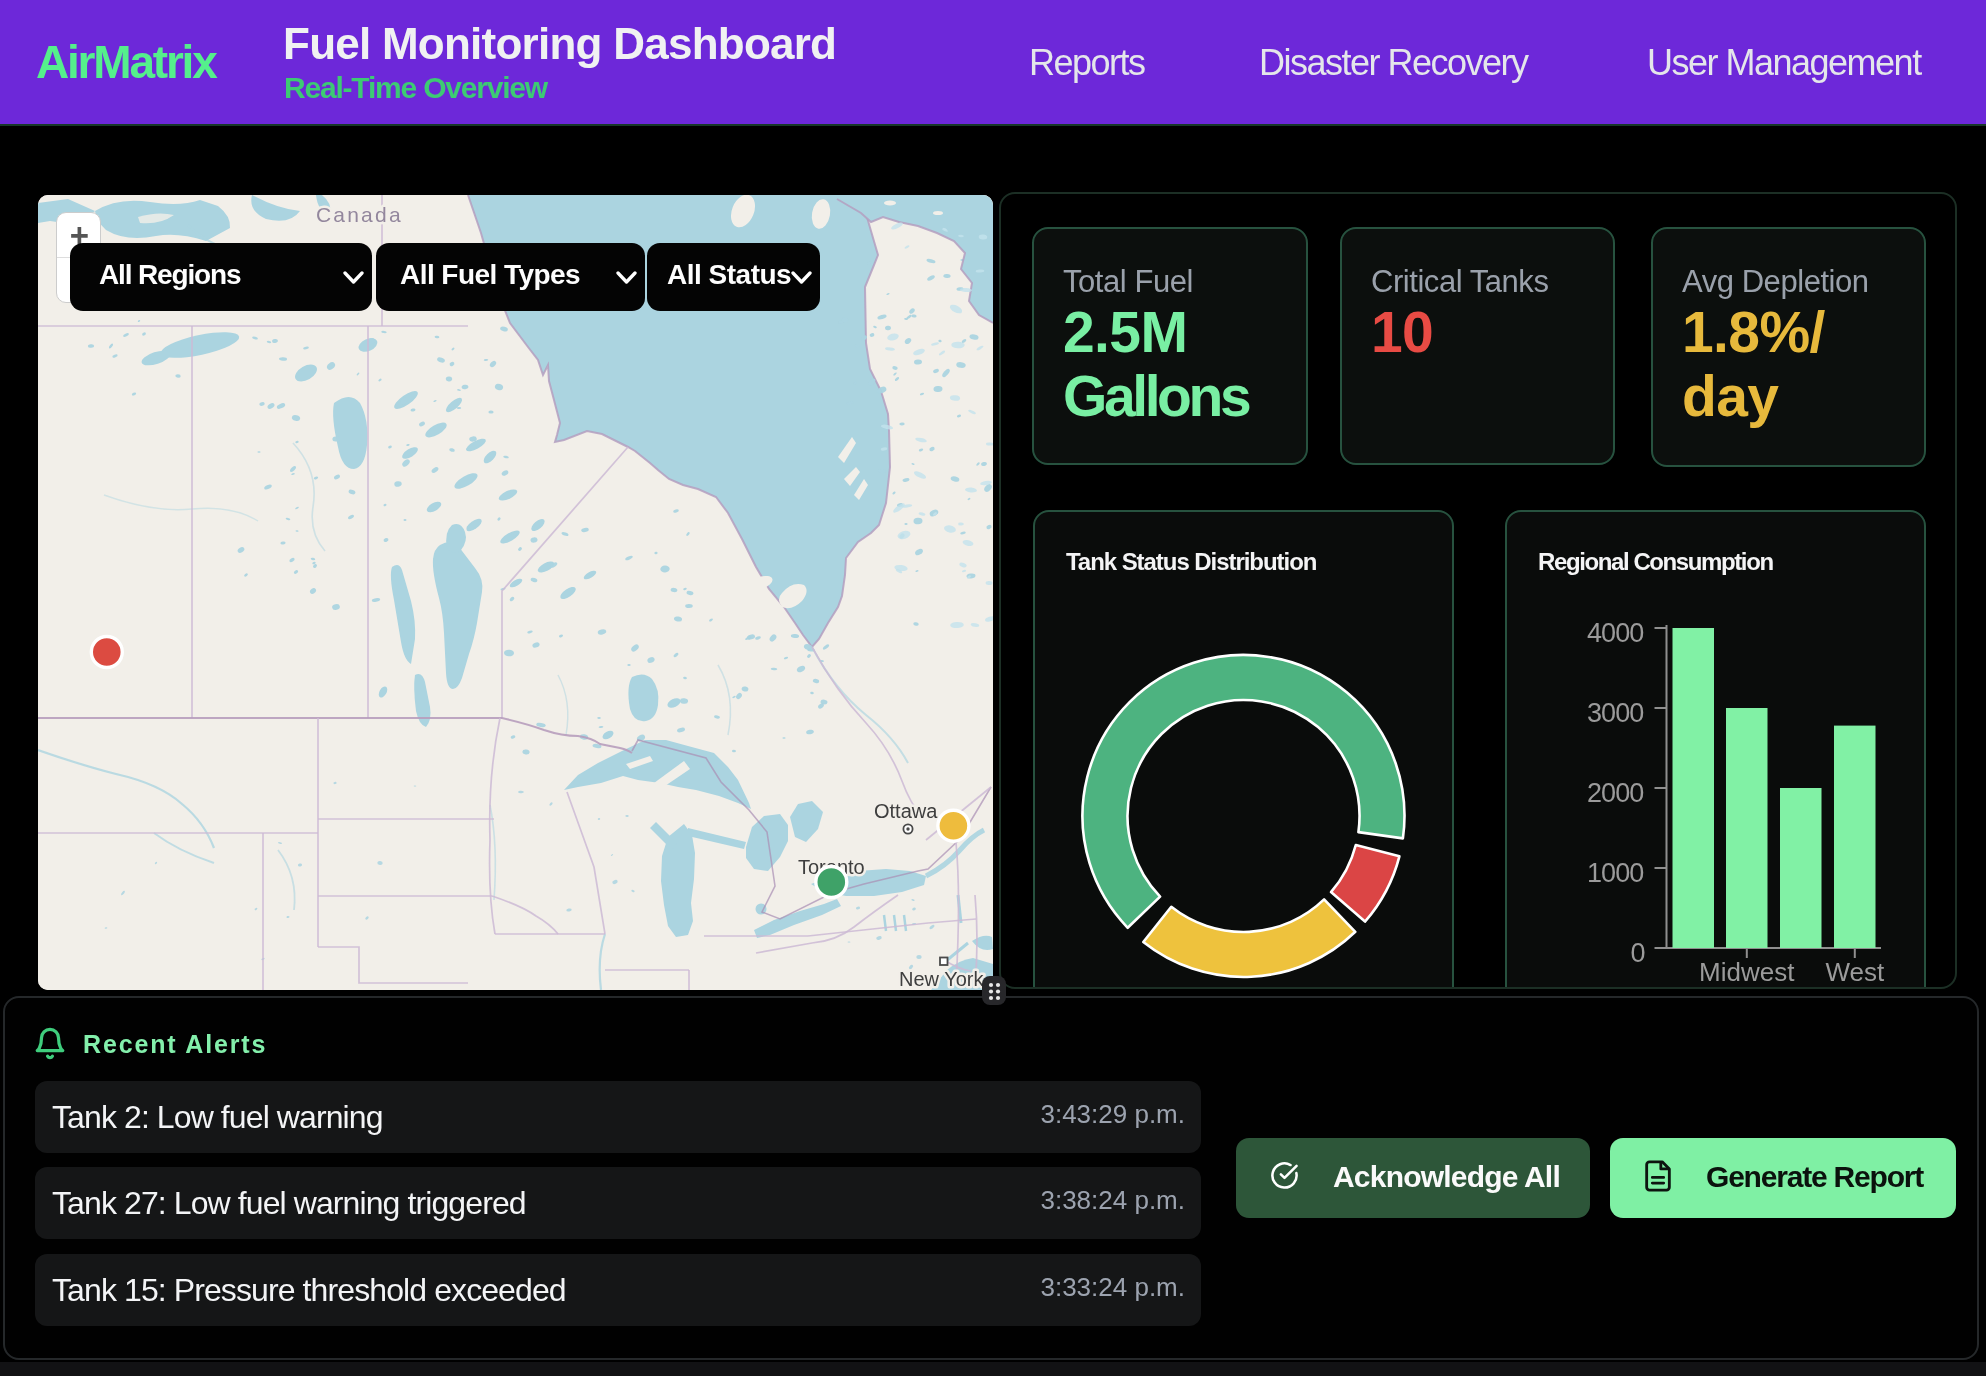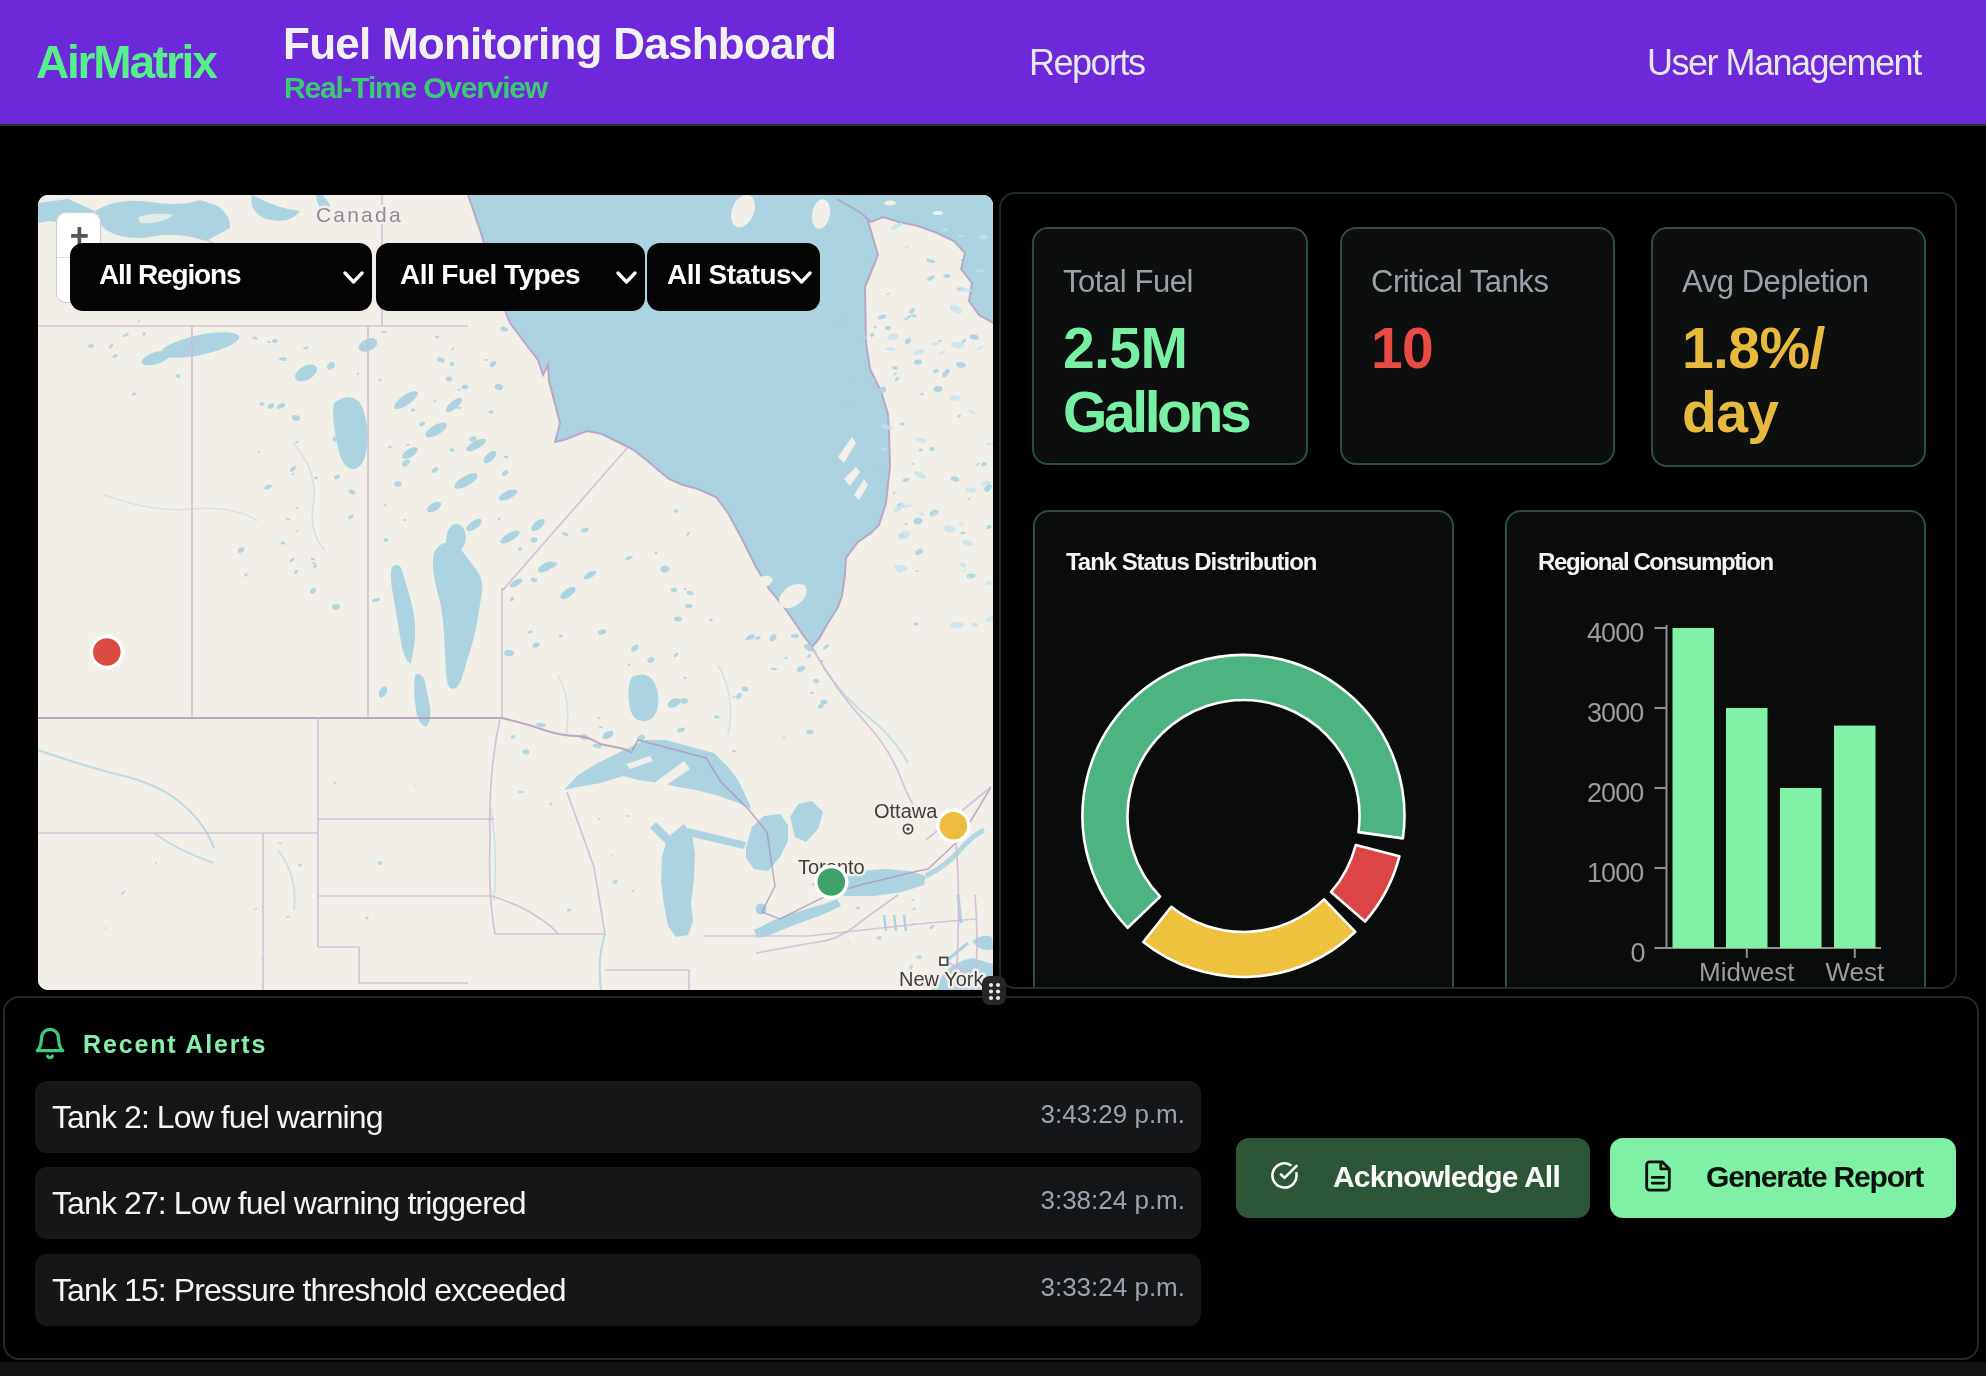--- a/index.html
+++ b/index.html
@@ -39,21 +39,21 @@
 
   
   #rpanel { position:absolute; left:999px; top:192px; width:958px; height:797px;
     border:2px solid #1c2f25; border-radius:16px; background:#000; overflow:hidden; }
   .scard { position:absolute; top:33px; height:238px; background:#0c0f0d;
     border:2px solid #27523f; border-radius:16px; }
   #sc1 { left:31px; width:276px; }
   #sc2 { left:339px; width:275px; }
   #sc3 { left:650px; width:275px; height:240px; }
   .sctitle { position:absolute; left:29px; top:35px; font-size:31px; font-weight:normal; letter-spacing:-0.45px; color:#9aa1ab; }
-  .scval { position:absolute; left:29px; top:87px; font-size:57px; font-weight:bold; line-height:64px; letter-spacing:-0.6px; }
+  .scval { position:absolute; left:29px; top:71px; font-size:57px; font-weight:bold; line-height:64px; letter-spacing:-0.6px; }
   .green { color:#79efa3; } .red { color:#e84b44; } .yellow { color:#e7b93c; }
 
   .ccard { position:absolute; top:316px; height:700px; background:#0a0c0b;
     border:2px solid #27523f; border-radius:16px; }
   #cc1 { left:32px; width:421px; }
   #donut, #bars { position:absolute; left:-2px; top:-2px; }
   #cc2 { left:504px; width:421px; }
   .cctitle { position:absolute; left:31px; top:36px; font-size:24px; font-weight:bold; letter-spacing:-1.05px; color:#f4f4f5; }
   #cc2 .cctitle { letter-spacing:-1.4px; }
 
@@ -76,20 +76,21 @@
     background:#27272a; border-radius:8px; z-index:50; }
 </style>
 </head>
 <body>
 
 <div id="header">
   <div id="logo">AirMatrix</div>
   <div id="htitle">Fuel Monitoring Dashboard</div>
   <div id="hsub">Real-Time Overview</div>
   <div class="nav" id="nav1">Reports</div>
+  <div class="nav" id="nav2">Disaster Recovery</div>
   <div class="nav" id="nav3">User Management</div>
 </div>
 
 <div id="map">
   <svg id="mapsvg" width="955" height="795" viewBox="0 0 955 795">
       <rect x="0" y="0" width="955" height="795" fill="#f2efe9"></rect>
       <path d="M430 0 L443 38 L460 98 L472 128 L490 152 L500 165 L505 180 L510 170 L511 186 L516 205 L522 228 L519 240 L517 247 L526 245 L549 236 L564 239 L578 246 L590 252 L597 256 L612 268 L620 275 L631 284 L645 290 L660 294 L678 302 L690 318 L704 344 L718 372 L731 394 L746 412 L757 428 L765 440 L774 452 L781 444 L790 428 L800 412 L804 401 L807 380 L808 363 L820 347 L833 338 L841 330 L848 308 L852 272 L851 235 L850 219 L843 196 L832 174 L828 148 L827 92 L836 70 L840 60 L833 36 L829 22 L824 0 Z" fill="#abd4e0"></path>
       <path d="M430 0 L443 38 L460 98 L472 128 L490 152 L500 165 L505 180 L510 170 L511 186 L516 205 L522 228 L519 240 L517 247 L526 245 L549 236 L564 239 L578 246 L590 252 L597 256 L612 268 L620 275 L631 284 L645 290 L660 294 L678 302 L690 318 L704 344 L718 372 L731 394 L746 412 L757 428 L765 440 L774 452 L781 444 L790 428 L800 412 L804 401 L807 380 L808 363 L820 347 L833 338 L841 330 L848 308 L852 272 L851 235 L850 219 L843 196 L832 174 L828 148 L827 92 L836 70 L840 60 L833 36 L829 22 L824 0" fill="none" stroke="#b49fc0" stroke-width="2" opacity="0.85"></path>
       <ellipse cx="705" cy="16" rx="11" ry="17" transform="rotate(22 705 16)" fill="#f2efe9"></ellipse>
       <ellipse cx="783" cy="19" rx="9" ry="15" transform="rotate(10 783 19)" fill="#f2efe9"></ellipse>

